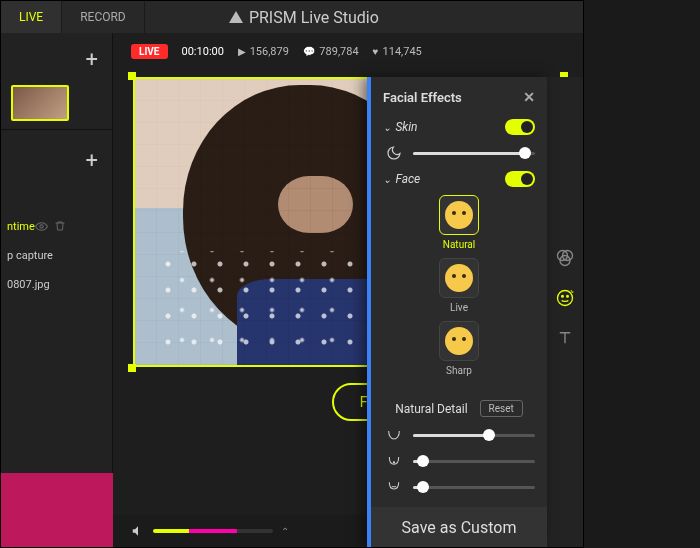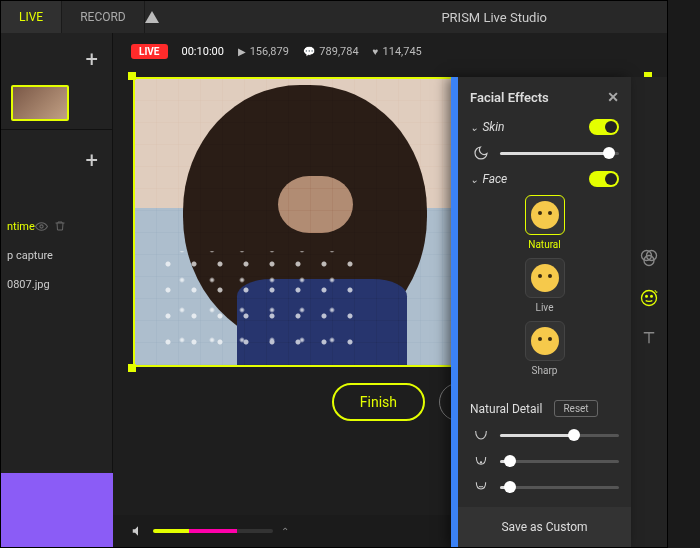--- a/index.html
+++ b/index.html
@@ -1,24 +1,24 @@
 <!DOCTYPE html>
 <html><head>
 <meta charset="utf-8">
 <style>
   * { box-sizing: border-box; margin: 0; padding: 0; font-family: -apple-system, BlinkMacSystemFont, "Segoe UI", Roboto, sans-serif; }
   body { background: #1a1a1a; color: #ddd; width: 700px; height: 548px; overflow: hidden; position: relative; }
-  .app { width: 668px; height: 548px; position: relative; background: #8b5cf6; border: 1px solid #000; }
+  .app { width: 584px; height: 548px; position: relative; background: #be185d; border: 1px solid #000; }
 
   
   .titlebar { height: 32px; background: #282828; display: flex; align-items: center; }
   .tabs { display: flex; height: 100%; }
   .tab { padding: 0 18px; font-size: 12px; display: flex; align-items: center; color: #aaa; border-right: 1px solid #1a1a1a; cursor: pointer; }
   .tab.active { color: #e4ff00; background: #303030; }
-  .title { flex: 1; text-align: center; font-size: 13px; color: #ccc; display: flex; align-items: center; justify-content: space-between; gap: 6px; padding-right: 120px; }
+  .title { flex: 1; text-align: center; font-size: 16px; color: #ccc; display: flex; align-items: center; justify-content: center; gap: 6px; padding-right: 120px; }
   .logo-tri { width: 0; height: 0; border-left: 7px solid transparent; border-right: 7px solid transparent; border-bottom: 12px solid #bbb; display:inline-block; }
 
   
   .sidebar-left { position:absolute; left:0; top:32px; width:112px; height:440px; background:#222; border-right:1px solid #111; }
   .add-block { height:52px; display:flex; align-items:center; justify-content:flex-end; padding-right:14px; }
   .plus { font-size:22px; color:#ccc; cursor:pointer; }
   .thumb { margin:0 10px 8px 10px; width:58px; height:36px; background:linear-gradient(135deg,#7a5847,#c2a084); border:2px solid #e4ff00; border-radius:2px; }
   .divider { height:1px; background:#111; margin:4px 0; }
   .source-list { margin-top:26px; }
   .source-item { font-size:11px; color:#ccc; padding:8px 6px; display:flex; align-items:center; justify-content:flex-start; }
@@ -56,43 +56,43 @@
   .actions { margin:16px 20px 0 20px; display:flex; gap:14px; justify-content:flex-end; width:344px; }
   .btn-finish { border:2px solid #e4ff00; color:#e4ff00; background:transparent; border-radius:22px; padding:8px 26px; font-size:14px; cursor:pointer; }
   .btn-share { width:38px; height:38px; border:1px solid #777; border-radius:50%; background:transparent; display:flex; align-items:center; justify-content:center; cursor:pointer; }
 
   .footer { position:absolute; left:0; right:0; bottom:0; height:32px; display:flex; align-items:center; justify-content:space-between; padding:0 18px; background:#1b1b1b; font-size:10px; color:#aaa; }
   .vol { display:flex; align-items:center; gap:8px; }
   .volbar { width:120px; height:4px; background:linear-gradient(90deg,#e4ff00 0 30%,#ff00aa 30% 70%,#333 70% 100%); border-radius:2px; }
   .chev { font-size:10px; color:#888; cursor:pointer; }
 
   
-  .panel { position:absolute; right:36px; top:76px; width:180px; bottom:0; background:#2b2b2b; border-left:7px solid #3b82f6; box-shadow:-4px 0 12px rgba(0,0,0,.5); padding:12px 12px 0 12px; }
+  .panel { position:absolute; right:36px; top:76px; width:180px; bottom:0; background:#2b2b2b; border-left:4px solid #3b82f6; box-shadow:-4px 0 12px rgba(0,0,0,.5); padding:12px 12px 0 12px; }
   .panel-h { display:flex; justify-content:space-between; align-items:center; font-size:13px; font-weight:600; margin-bottom:14px; }
   .close-x{cursor:pointer;color:#aaa;font-size:14px;}
   .row { display:flex; justify-content:space-between; align-items:center; font-size:12px; margin:8px 0;font-style:italic; }
   .chevd{font-size:10px;margin-right:4px;color:#ccc;}
   .toggle { width:30px; height:16px; background:#e4ff00; border-radius:10px; position:relative; cursor:pointer; }
   .toggle::after{content:"";position:absolute;right:2px;top:2px;width:12px;height:12px;background:#222;border-radius:50%;}
   .slider-row{display:flex;align-items:center;gap:8px;margin:10px 0;}
   .slider-row .sico{flex:0 0 22px;display:flex;justify-content:center;color:#ccc;}
   .track{flex:1;height:3px;background:#555;position:relative;border-radius:2px;}
   .fill{position:absolute;left:0;top:0;height:100%;background:#ddd;border-radius:2px;}
   .knob{position:absolute;top:-5px;width:12px;height:12px;border-radius:50%;background:#fff;}
   .presets{display:flex;gap:8px;margin:8px 0 4px;flex-direction:column;}
   .preset{flex:1;text-align:center;font-size:10px;color:#bbb;cursor:pointer;}
   .preset.sel{color:#e4ff00;}
   .preset .face{width:40px;height:40px;margin:0 auto 4px;border:1px solid #444;border-radius:6px;display:flex;align-items:center;justify-content:center;background:#333;}
   .preset.sel .face{border-color:#e4ff00;}
   .emj{width:28px;height:28px;border-radius:50%;background:#f6c94b;position:relative;}
   .emj::before,.emj::after{content:"";position:absolute;top:10px;width:4px;height:4px;background:#3a2a10;border-radius:50%;}
   .emj::before{left:7px}.emj::after{right:7px}
-  .detail-h{display:flex;justify-content:flex-start;align-items:center;margin-top:24px;gap:12px;}
+  .detail-h{display:flex;justify-content:center;align-items:center;margin-top:24px;gap:12px;}
   .reset{font-size:10px;border:1px solid #666;color:#bbb;background:transparent;padding:2px 8px;border-radius:3px;cursor:pointer;}
-  .save{position:absolute;left:0;right:0;bottom:0;height:40px;background:#333;color:#ddd;font-size:12px;display:flex;align-items:center;justify-content:center;cursor:pointer;}
+  .save{position:absolute;left:0;right:0;bottom:0;height:40px;background:#333;color:#ddd;font-size:16px;display:flex;align-items:center;justify-content:center;cursor:pointer;}
 
   
   .rail{position:absolute;right:0;top:76px;width:36px;bottom:0;background:#232323;display:flex;flex-direction:column;align-items:center;gap:18px;padding-top:170px;}
   .rail .rico{width:22px;height:22px;display:flex;align-items:center;justify-content:center;color:#888;cursor:pointer;}
   .rail .rico.active{color:#e4ff00;}
   svg{display:block}
 </style>
 </head>
 <body>
 

